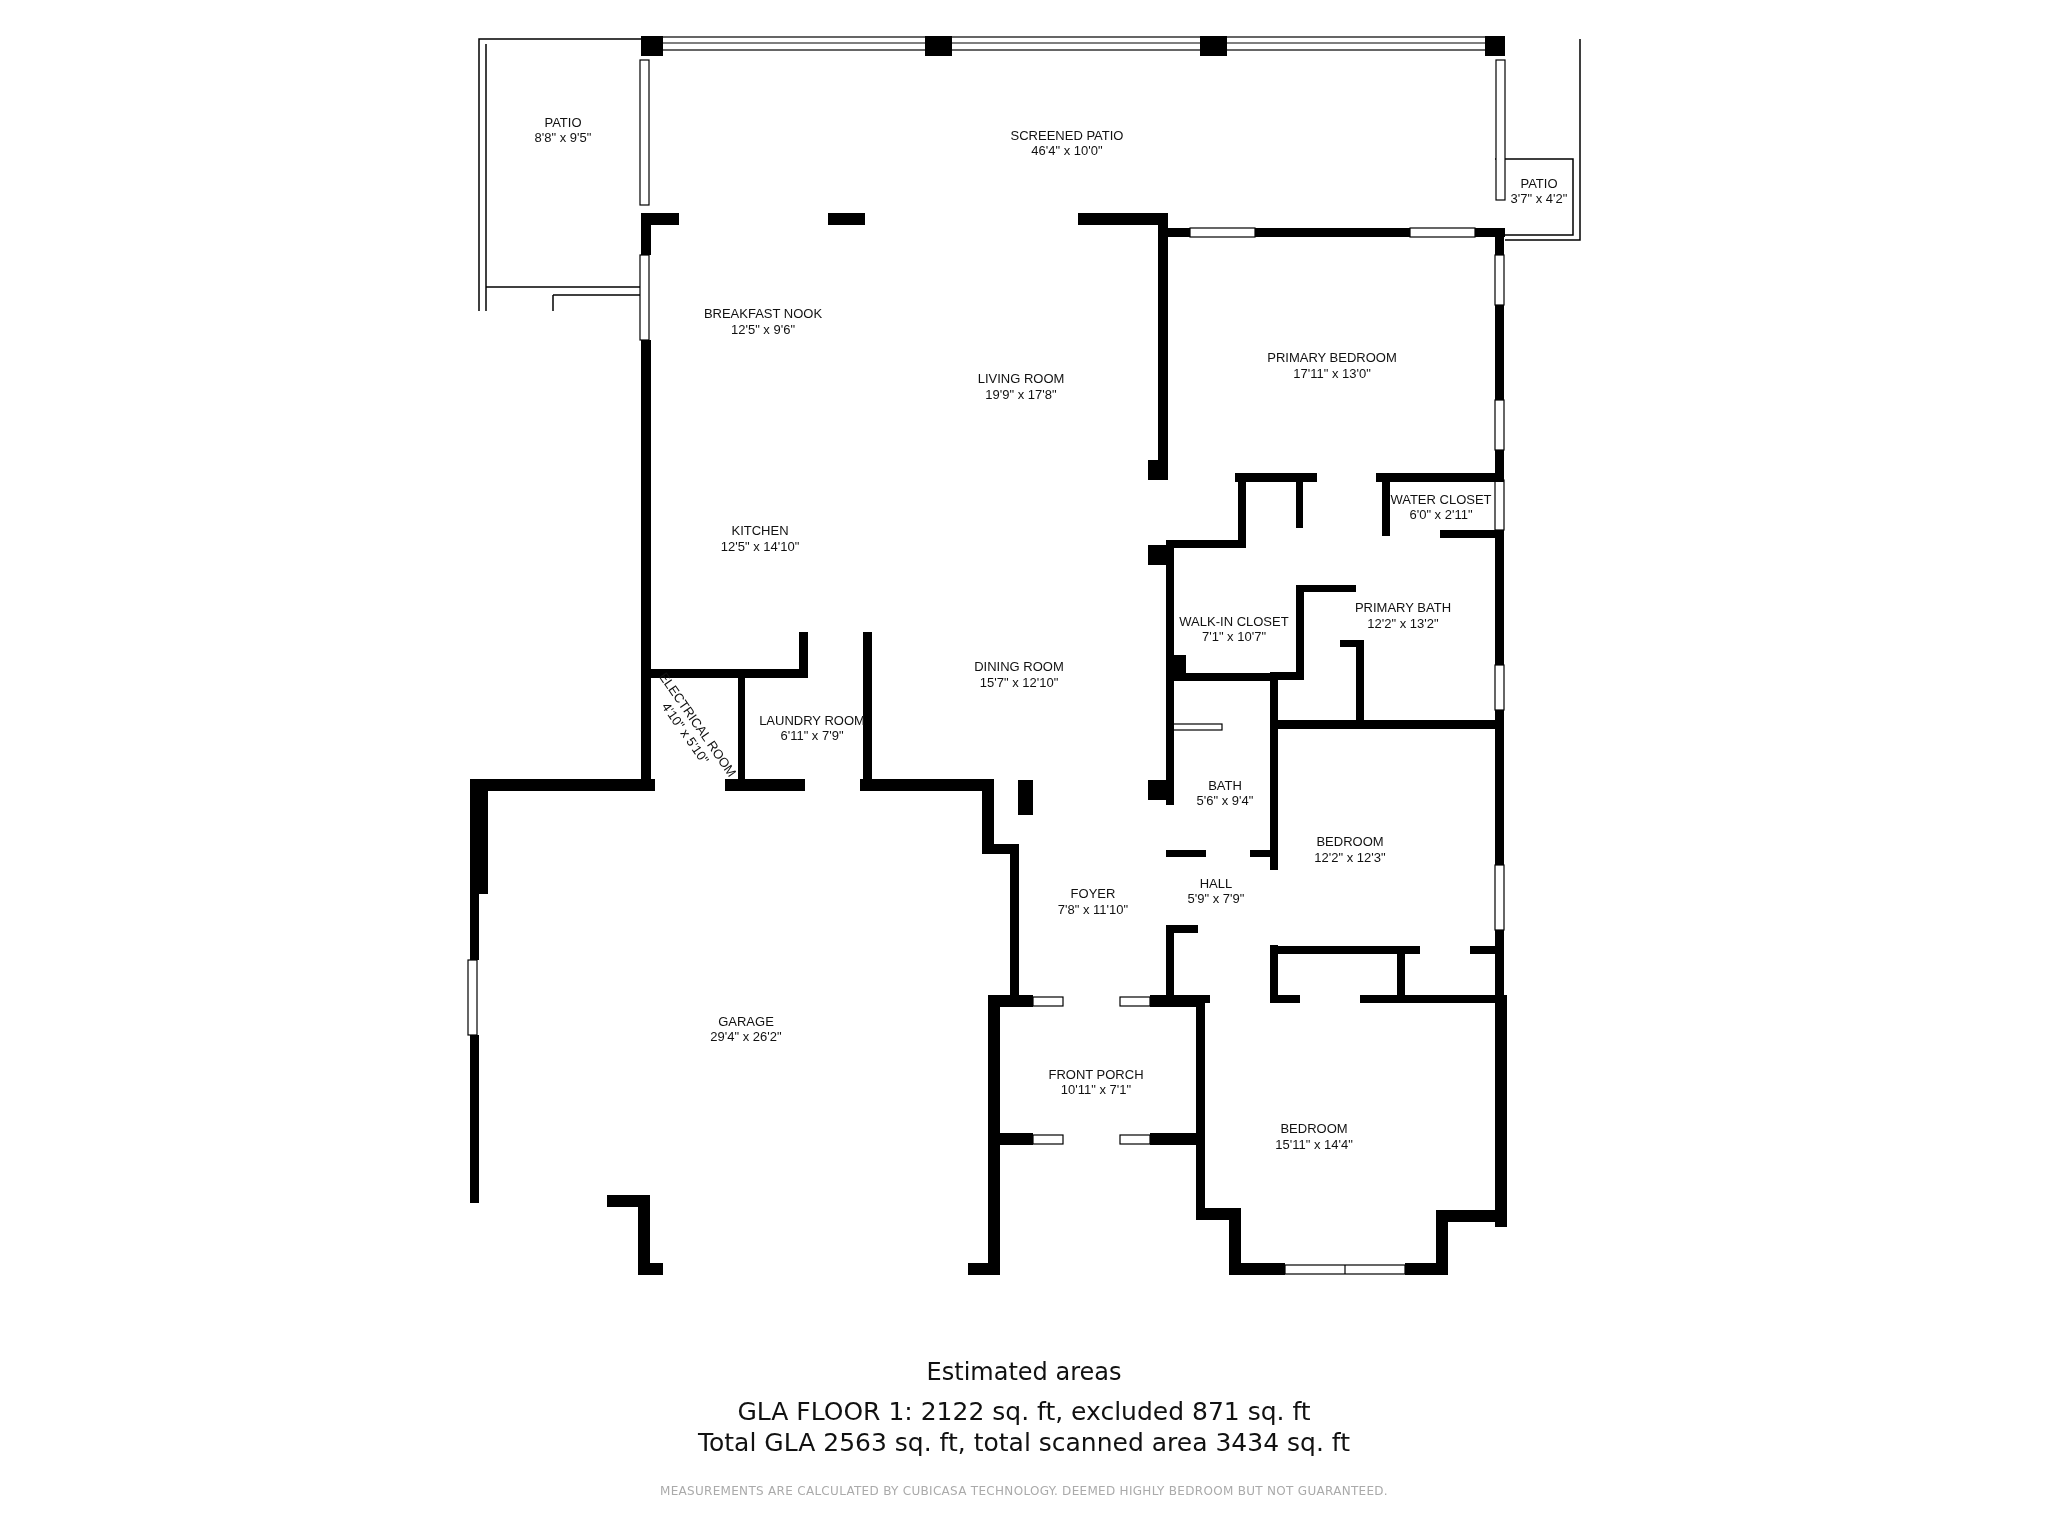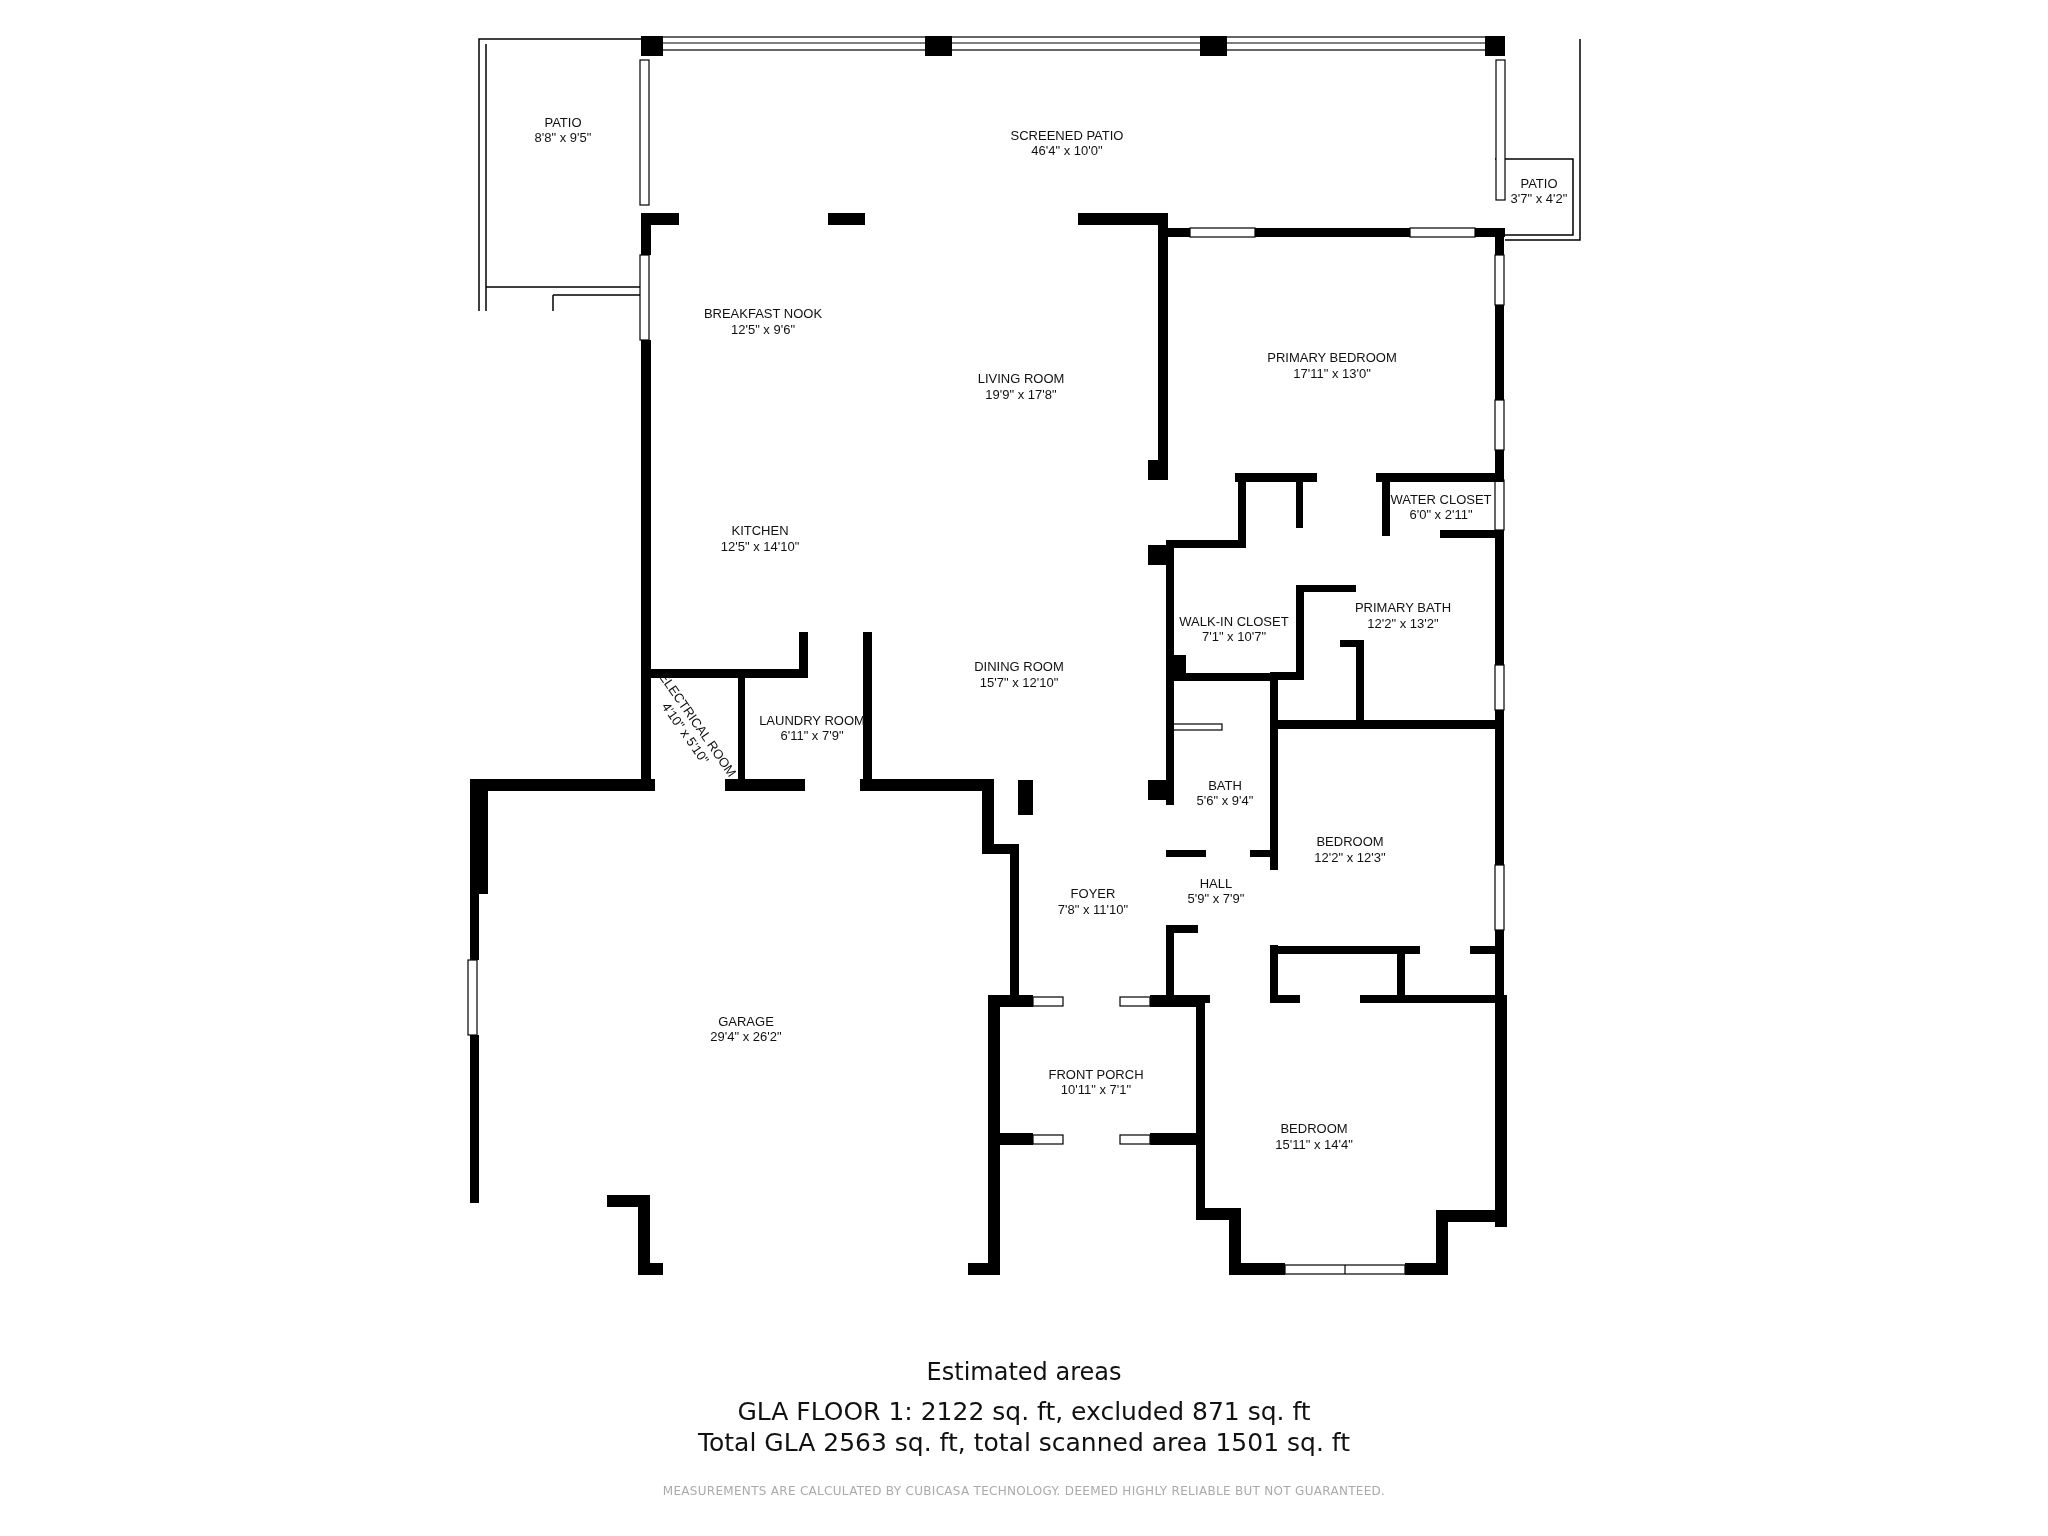--- a/index.html
+++ b/index.html
@@ -243,14 +243,14 @@
       </g>
     <g>
         <text class="lbl" x="1314" y="1133">BEDROOM</text>
         <text class="dim" x="1314" y="1149">15'11" x 14'4"</text>
       </g>
   </g>
 </svg>
 
 <div class="footer f-title">Estimated areas</div>
 <div class="footer f-line1">GLA FLOOR 1: 2122 sq. ft, excluded 871 sq. ft</div>
-<div class="footer f-line2">Total GLA 2563 sq. ft, total scanned area 1501 sq. ft</div>
-<div class="footer f-disc">MEASUREMENTS ARE CALCULATED BY CUBICASA TECHNOLOGY. DEEMED HIGHLY RELIABLE BUT NOT GUARANTEED.</div>
+<div class="footer f-line2">Total GLA 2563 sq. ft, total scanned area 3434 sq. ft</div>
+<div class="footer f-disc">MEASUREMENTS ARE CALCULATED BY CUBICASA TECHNOLOGY. DEEMED HIGHLY BEDROOM BUT NOT GUARANTEED.</div>
 
 </body></html>

